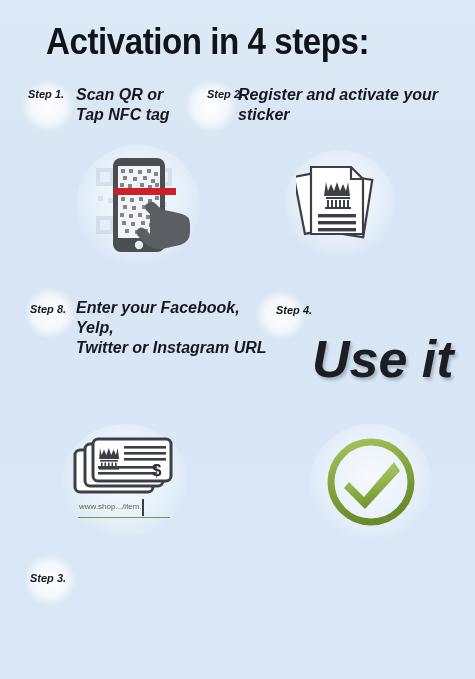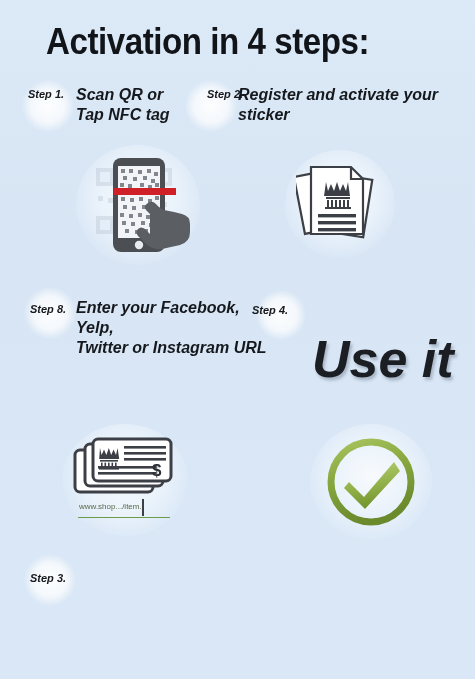--- a/index.html
+++ b/index.html
@@ -242,21 +242,21 @@
       <rect x="26" y="36" width="58" height="2.6"></rect>
     </g>
     <text x="80" y="40" font-family="Liberation Sans, sans-serif" font-size="17" font-weight="bold" fill="#2c3036">$</text>
   </svg>
 
   <div style="position:absolute;left:78px;top:501px;width:92px;height:16px;border-bottom:1.6px solid #6d9b4a;"></div>
   <div style="position:absolute;left:79px;top:502px;font-size:8px;color:#5a6a4a;font-family:'Liberation Sans',sans-serif;white-space:nowrap;">www.shop.../item..</div>
   <div style="position:absolute;left:142px;top:499px;width:1.5px;height:17px;background:#3c4046;"></div>
 
   <div class="halo" style="left:256px;top:290px;width:50px;height:50px;"></div>
-  <div class="steplbl" style="left:252px;top:304px;">Step 4.</div>
+  <div class="steplbl" style="left:276px;top:304px;">Step 4.</div>
   <div class="useit">Use it</div>
 
   <div class="glow" style="left:310px;top:424px;width:122px;height:116px;"></div>
   <svg class="icon" style="left:320px;top:432px;" width="102" height="100" viewBox="0 0 102 100">
     <defs>
       <linearGradient id="gOlive" x1="0" y1="0" x2="0.3" y2="1">
         <stop offset="0%" stop-color="#a8c45f"></stop>
         <stop offset="45%" stop-color="#88a83f"></stop>
         <stop offset="100%" stop-color="#6a8a2c"></stop>
       </linearGradient>

